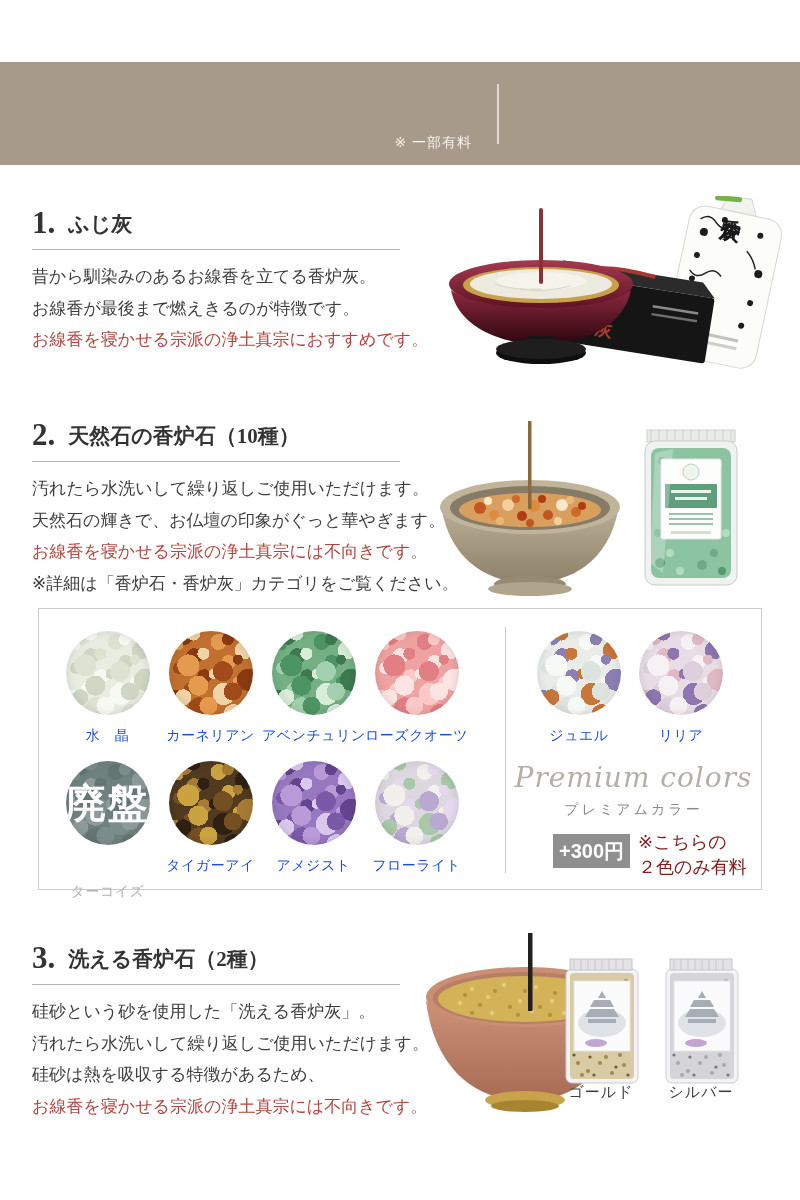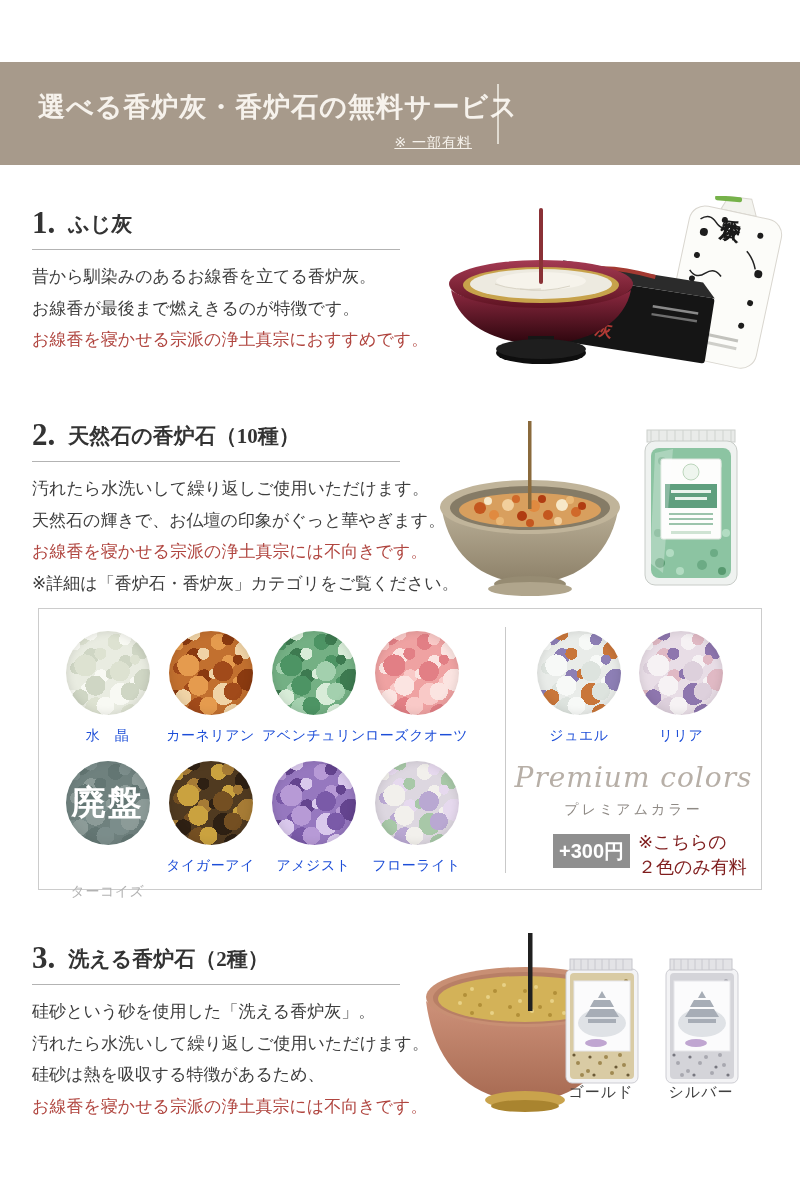--- a/index.html
+++ b/index.html
@@ -6,21 +6,21 @@
   body{
     width:800px;height:1200px;position:relative;background:#ffffff;overflow:hidden;
     font-family:"Liberation Sans","DejaVu Sans",sans-serif;color:#3d3d3d;
   }
 
   
   .banner{position:absolute;left:0;top:62px;width:800px;height:103px;background:#a79a8b;}
   .banner-title{position:absolute;left:38px;top:32px;font-size:27px;font-weight:600;
     letter-spacing:1px;color:#f6f2ec;white-space:nowrap;margin:0;line-height:1;}
   .banner-note{position:absolute;left:0;top:72px;width:472px;text-align:right;
-    font-size:14px;color:#f6f2ec;letter-spacing:1px;text-decoration:underline;}
+    font-size:14px;color:#f6f2ec;letter-spacing:1px;}
   .banner-divider{position:absolute;left:497px;top:22px;width:2px;height:60px;background:rgba(255,253,248,.65);}
   .banner-right{position:absolute;left:515px;top:20px;font-size:16px;line-height:27px;
     color:#f6f2ec;white-space:nowrap;}
 
   
   .sec{position:absolute;left:32px;width:410px;}
   .sec-head{margin:0;white-space:nowrap;color:#333;}
   .sec-num{font-family:"Liberation Serif","DejaVu Serif",serif;font-size:31px;line-height:34px;vertical-align:baseline;}
   .sec-title{font-family:"Liberation Serif","DejaVu Serif",serif;font-size:21px;margin-left:13px;vertical-align:2px;}
   .sec-rule{height:1px;background:#b3b3b3;width:368px;margin:9px 0 11px;}
@@ -46,37 +46,36 @@
   .premium-grid{position:absolute;left:489px;top:22px;display:grid;
     grid-template-columns:repeat(2,102px);}
   .stone-cell{text-align:center;}
   .stone{width:84px;height:84px;border-radius:50%;margin:0 auto;position:relative;
     box-shadow:inset 0 0 10px rgba(0,0,0,.12);overflow:hidden;}
   .stone-label{margin-top:10px;font-size:14px;color:#1d4ed8;letter-spacing:.5px;
     line-height:20px;white-space:nowrap;}
   .stone-label.muted{color:#b2b2b2;margin-top:36px;}
   .stone-overlay{position:absolute;inset:0;border-radius:50%;background:rgba(62,76,76,.42);
     display:flex;align-items:center;justify-content:center;color:#ffffff;
-    font-size:34px;font-weight:bold;letter-spacing:2px;}
+    font-size:40px;font-weight:bold;letter-spacing:2px;}
   .premium-script{position:absolute;left:467px;top:152px;width:255px;text-align:center;
     font-family:"DejaVu Serif","Liberation Serif",serif;font-style:italic;font-size:28px;
     color:#b7afa7;letter-spacing:1px;white-space:nowrap;}
   .premium-ja{position:absolute;left:467px;top:192px;width:255px;text-align:center;
     font-size:14px;color:#8f8a85;letter-spacing:3px;white-space:nowrap;}
   .price-badge{position:absolute;left:514px;top:225px;width:77px;height:34px;
     background:#8f8f8f;color:#ffffff;font-size:20px;font-weight:bold;
     display:flex;align-items:center;justify-content:center;letter-spacing:0;}
   .price-note{position:absolute;left:599px;top:221px;font-size:18px;line-height:25px;
     color:#7f1d1d;white-space:nowrap;}
 </style>
 </head>
 <body>
 
 <header class="banner">
-  <h1 class="banner-title">選べる香炉灰・香炉石の無料サービス</h1>
   <div class="banner-note">※ 一部有料</div>
   <div class="banner-divider"></div>
 </header>
 
 <section class="sec" style="top:206px">
   <h2 class="sec-head">
     <span class="sec-num">1.</span><span class="sec-title">ふじ灰</span>
   </h2>
   <div class="sec-rule"></div>
   <p class="line">昔から馴染みのあるお線香を立てる香炉灰。</p>

